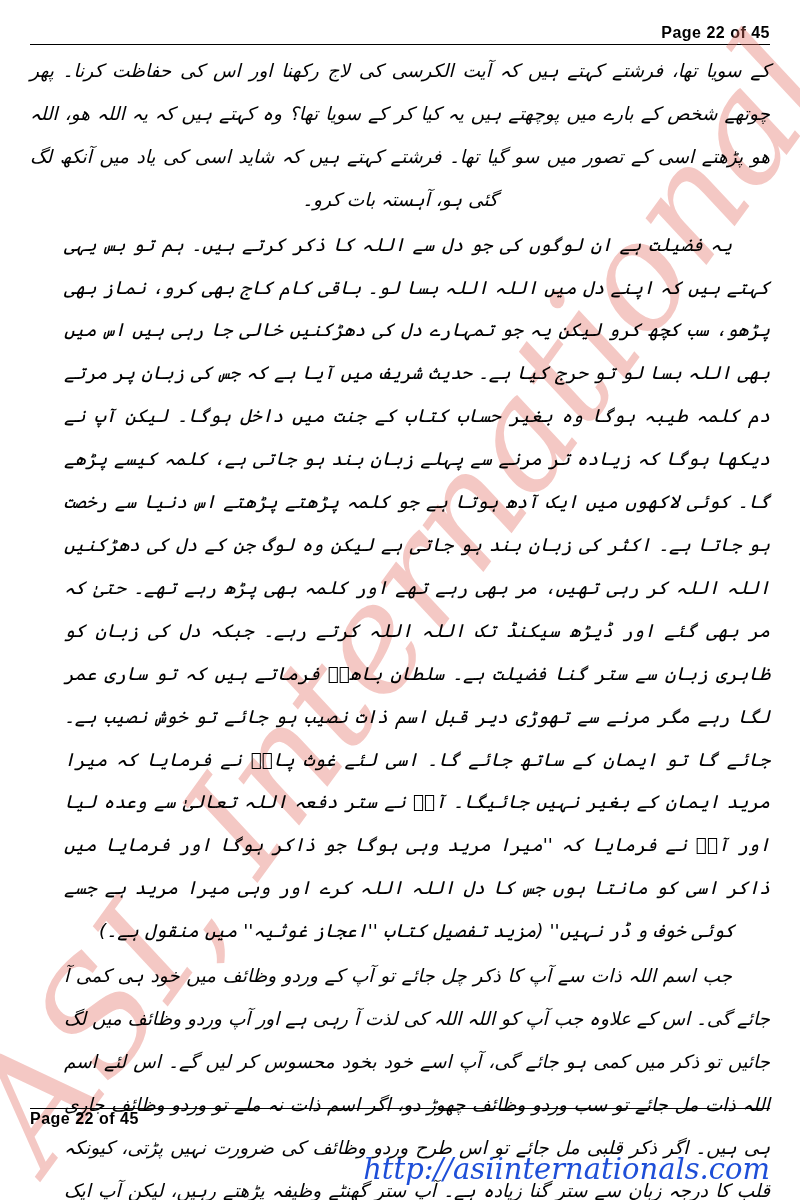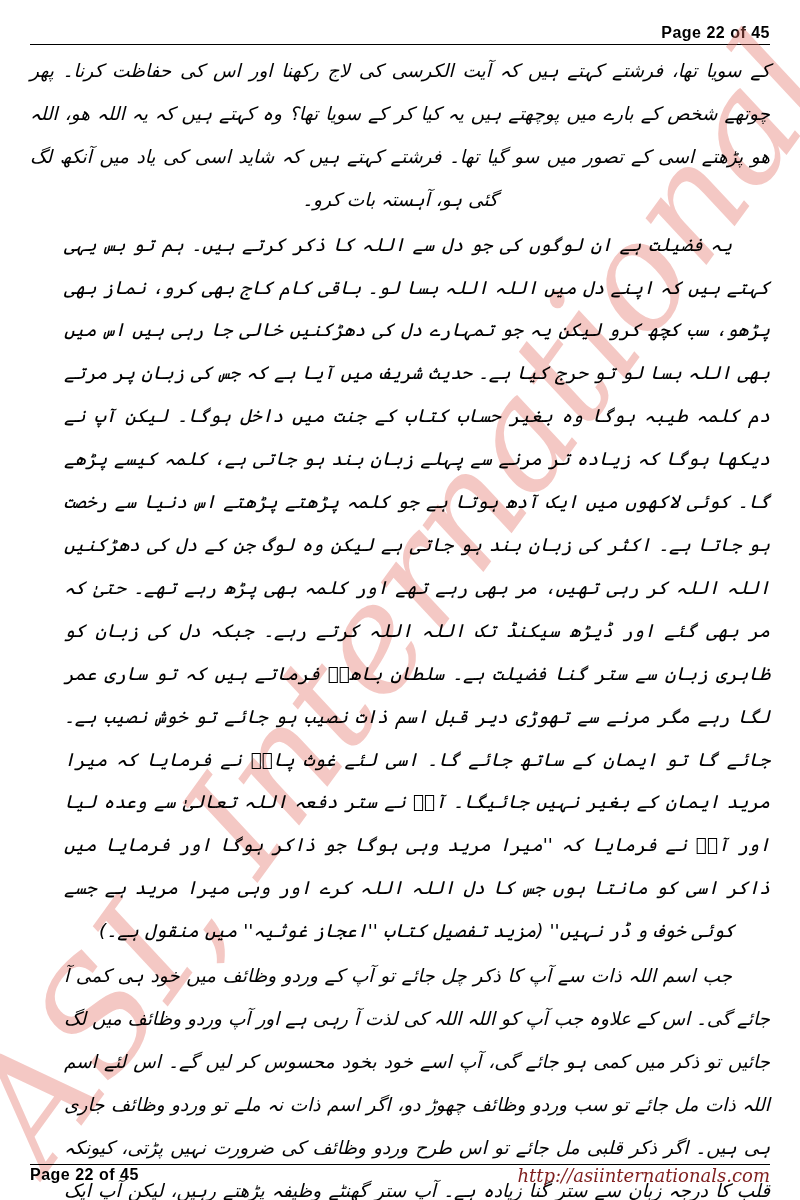--- a/index.html
+++ b/index.html
@@ -66,24 +66,25 @@
     padding-top:1px;
     z-index:2;
   }
   .footer-page{
     font-family:"Liberation Sans","DejaVu Sans",sans-serif;
     font-weight:bold;font-size:16px;color:#000;letter-spacing:0.5px;
   }
   .footer-url{
     font-family:"DejaVu Serif","Liberation Serif",serif;
     font-style:italic;
-    font-size:18px;
-    color:#7f1d1d;
+    font-size:29px;
+    color:#1d4ed8;
     text-decoration:none;
     line-height:1.1;
+    margin-top:44px;
   }
 </style>
 </head>
 <body>
 
 <div class="page">
 
   <div class="watermark">ASI, International</div>
 
   <div class="header">

